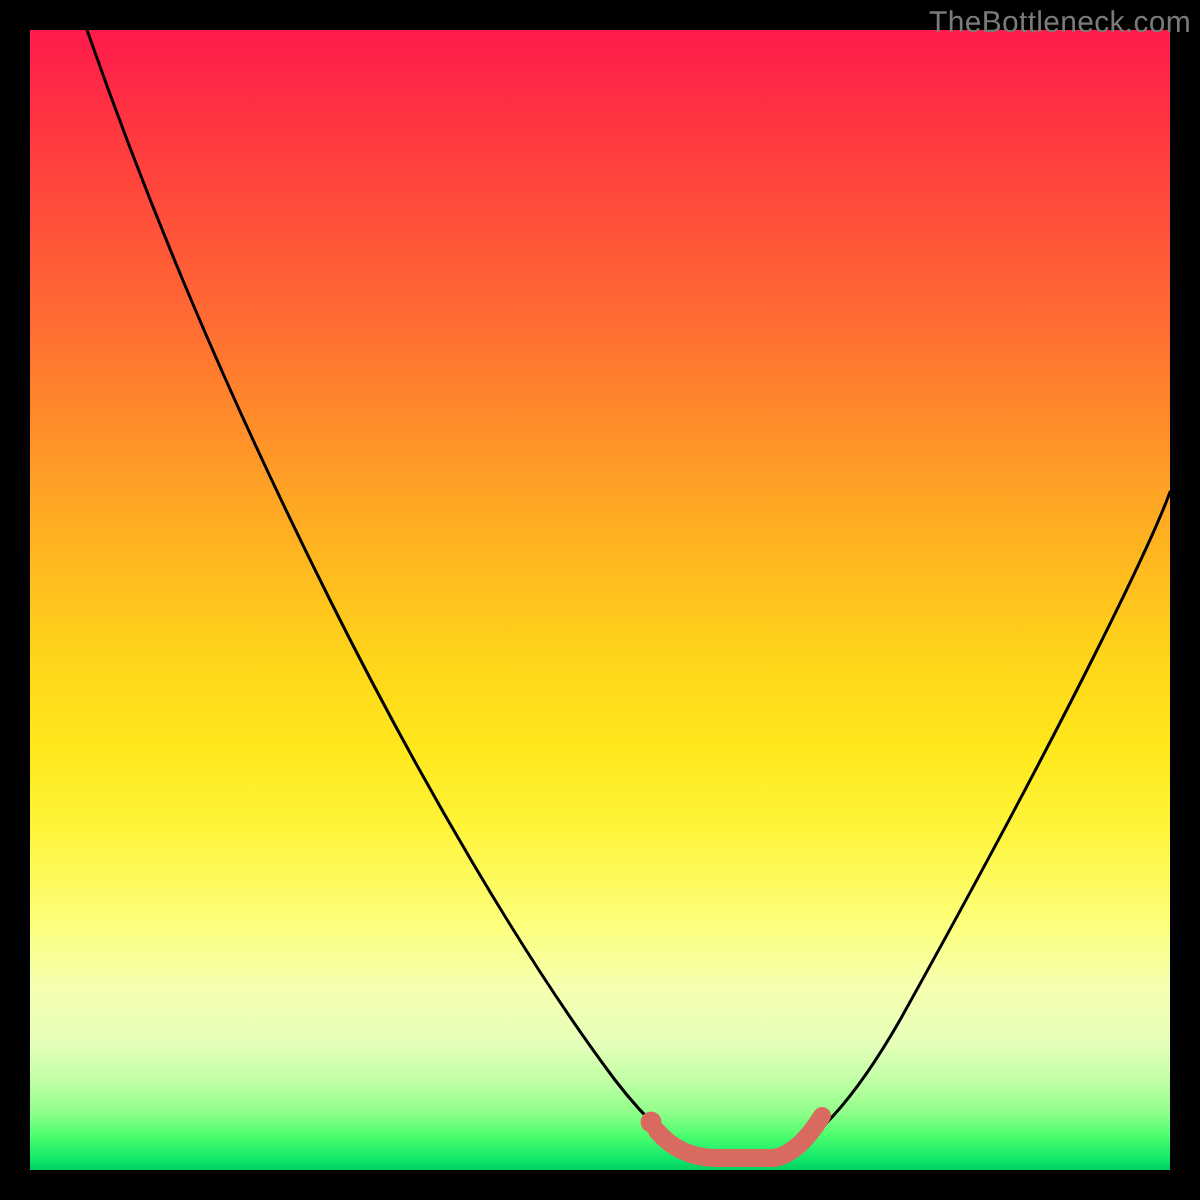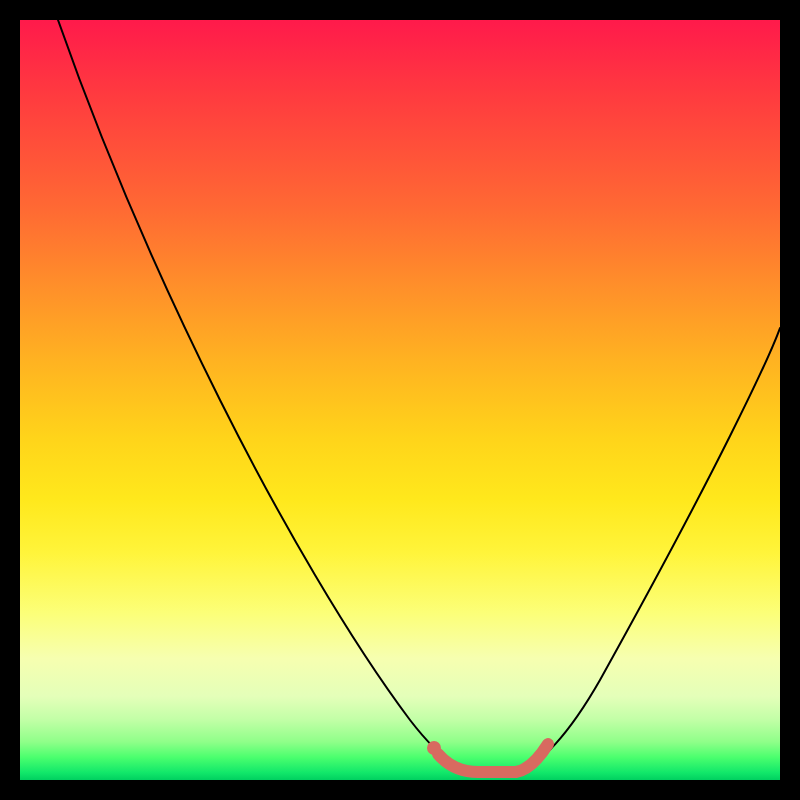--- a/index.html
+++ b/index.html
@@ -94,14 +94,15 @@
 
       <path class="highlight" d="M 418 734
                C 430 748, 444 752, 458 752
                L 496 752
                C 508 750, 518 740, 528 724"></path>
 
       <circle class="dot" r="7" cx="414" cy="728"></circle>
     </svg>
   </div>
 
+  <div class="credit">TheBottleneck.com</div>
 
 </div>
 
 </body></html>

